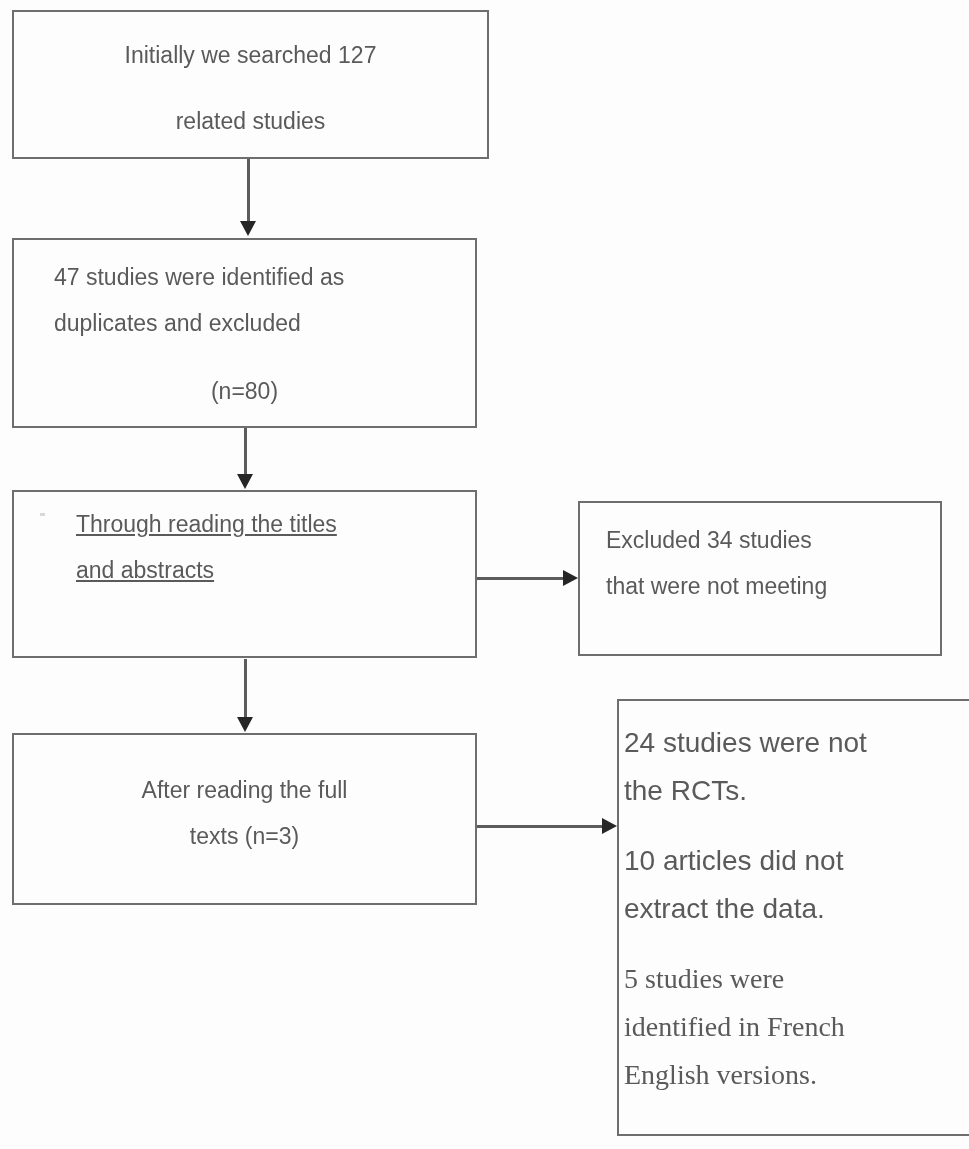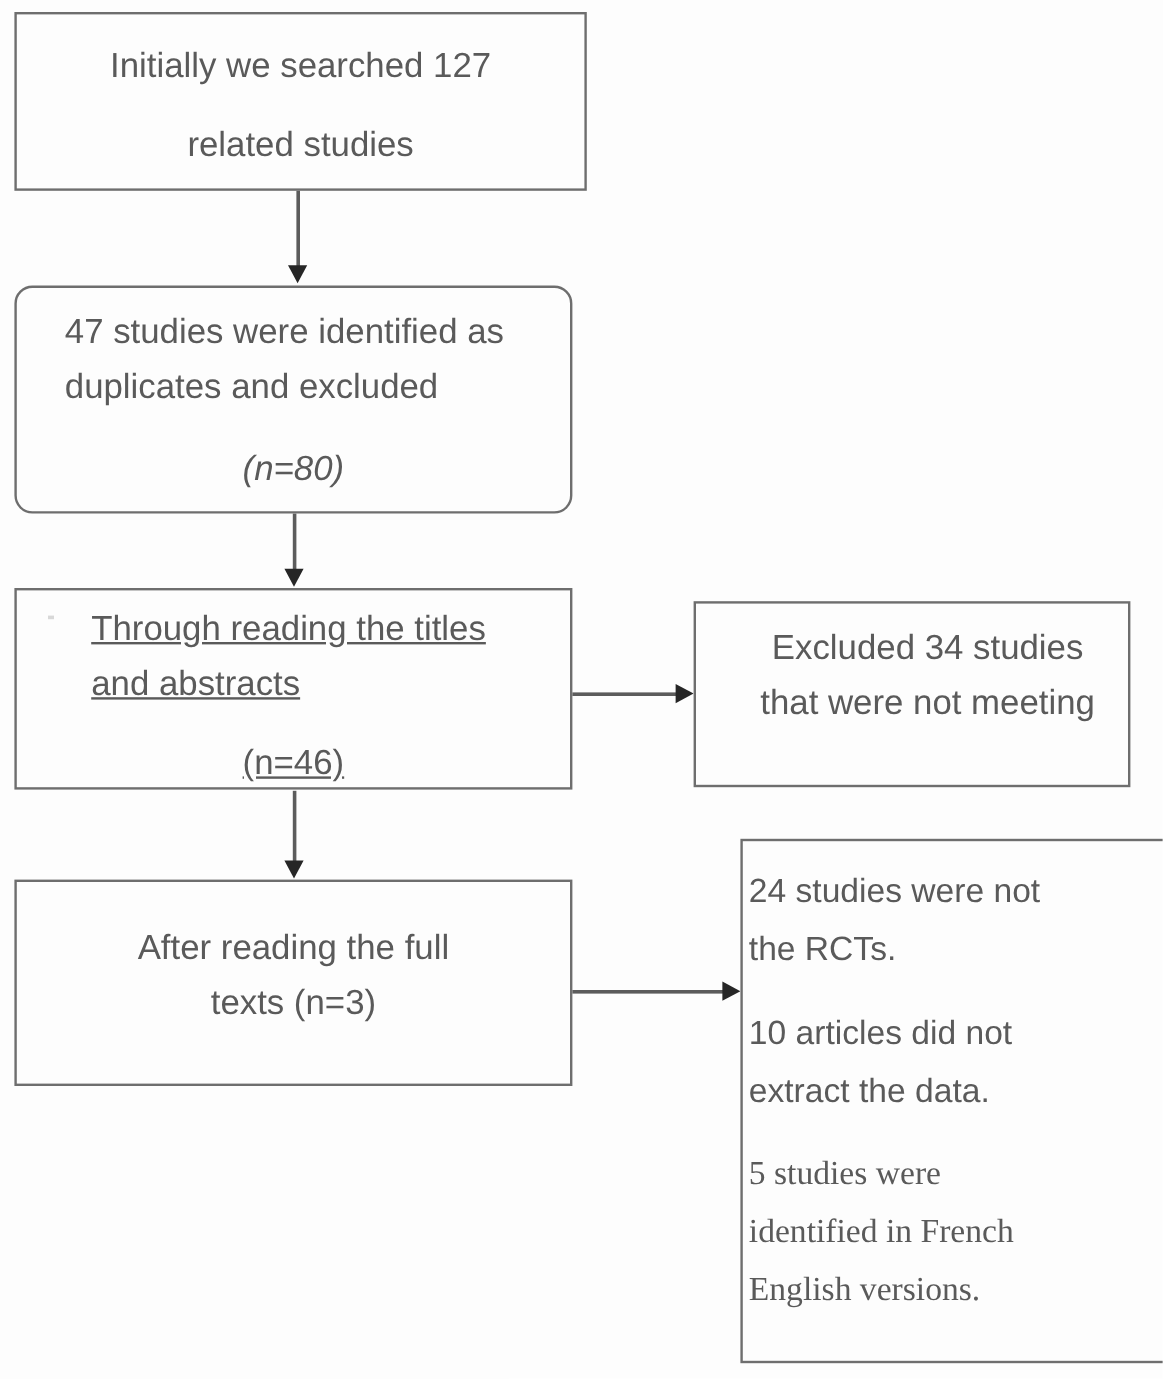--- a/index.html
+++ b/index.html
@@ -16,47 +16,45 @@
     height: 1149px;
     background: #fdfdfd;
     overflow: hidden;
   }
   .box {
     position: absolute;
     box-sizing: border-box;
     border: 2px solid #6e6e6e;
     background: #fdfdfd;
     color: #5a5a5a;
-    font-size: 29px;
+    font-size: 23px;
     line-height: 46px;
   }
   .box .line {
     white-space: pre;
   }
 
   
   #box-initial-search {
     left: 12px; top: 10px; width: 477px; height: 149px;
     padding-top: 20px;
   }
   #box-initial-search .line { text-align: center; }
   #box-initial-search .gap { height: 20px; }
 
   
   #box-duplicates {
     left: 12px; top: 238px; width: 465px; height: 190px;
     padding: 14px 0 0 40px;
-    border-radius: 15px;
   }
   #box-duplicates .line { text-align: left; }
   #box-duplicates .line.sub {
     text-align: center;
     padding-right: 40px;
     margin-top: 22px;
-    font-style: italic;
   }
 
   
   #box-titles-abstracts {
     left: 12px; top: 490px; width: 465px; height: 168px;
     padding: 9px 0 0 62px;
     text-decoration: underline;
   }
   #box-titles-abstracts .line { text-align: left; }
   #box-titles-abstracts .line.sub {
@@ -70,21 +68,21 @@
     left: 12px; top: 733px; width: 465px; height: 172px;
     padding-top: 32px;
   }
   #box-full-texts .line { text-align: center; }
 
   
   #box-excluded-34 {
     left: 578px; top: 501px; width: 364px; height: 155px;
     padding: 14px 0 0 26px;
   }
-  #box-excluded-34 .line { text-align: center; }
+  #box-excluded-34 .line { text-align: left; }
 
   
   #box-exclusion-reasons {
     left: 617px; top: 699px; width: 386px; height: 437px;
     padding: 18px 0 0 5px;
     font-size: 28px;
     line-height: 48px;
   }
   #box-exclusion-reasons .para { margin-bottom: 22px; }
   #box-exclusion-reasons .para:last-child { margin-bottom: 0; font-family: Liberation Serif, serif; }
@@ -172,21 +170,20 @@
   </div>
 
   <div class="v-arrow" id="arrow-duplicates-to-titles">
     <div class="shaft"></div>
     <div class="head"></div>
   </div>
 
   <div class="box" id="box-titles-abstracts">
     <div class="line">Through reading the titles</div>
     <div class="line">and abstracts</div>
-    <div class="line sub">(n=46)</div>
   </div>
   <div class="speck" id="speck-box3"></div>
 
   <div class="v-arrow" id="arrow-titles-to-fulltexts">
     <div class="shaft"></div>
     <div class="head"></div>
   </div>
 
   <div class="h-arrow" id="arrow-titles-to-excluded">
     <div class="shaft"></div>

